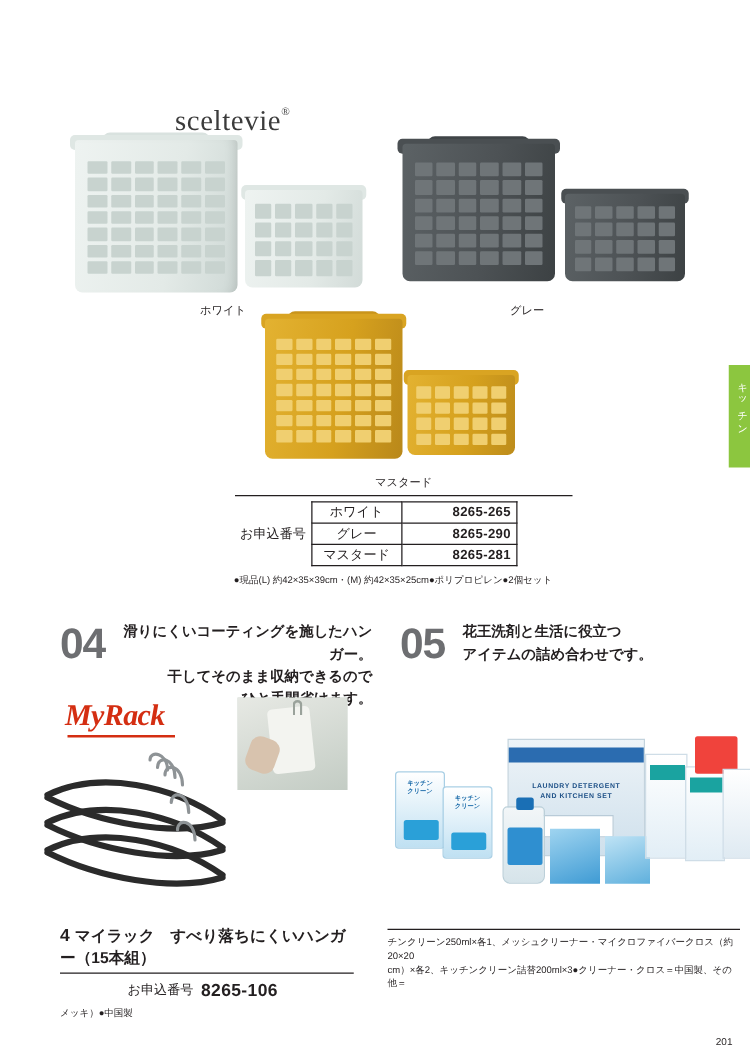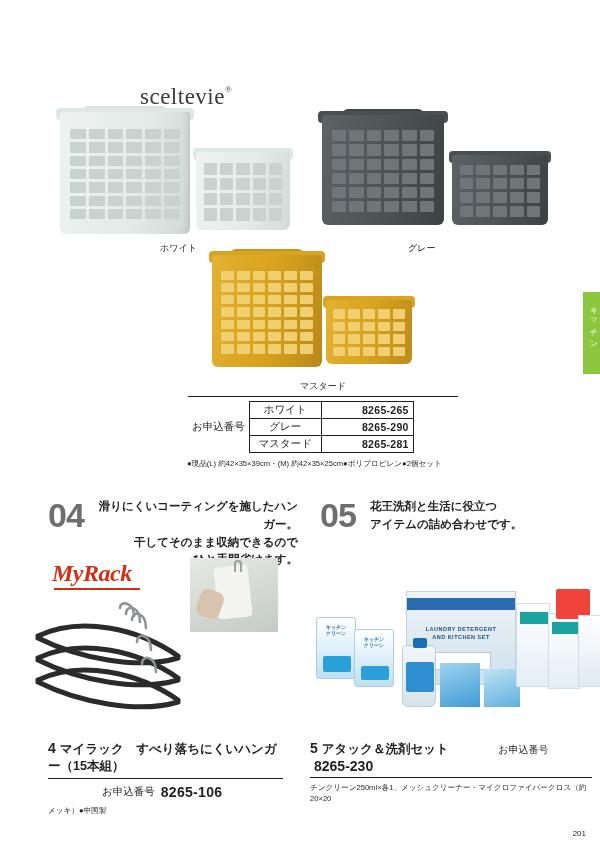--- a/index.html
+++ b/index.html
@@ -486,27 +486,23 @@
         <div style="position:absolute; left:3px; top:8px; width:28px; height:12px; background:#1aa3a0;"></div>
       </div>
       <div style="position:absolute; left:238px; top:28px; width:32px; height:76px; background:linear-gradient(180deg,#ffffff,#e2eef6); border:1px solid #cfdde7;">
         <div style="position:absolute; left:3px; top:8px; width:26px; height:12px; background:#1aa3a0;"></div>
       </div>
       <div style="position:absolute; left:246px; top:4px; width:34px; height:30px; background:#f0433c; border-radius:2px;"></div>
       <div style="position:absolute; left:268px; top:30px; width:24px; height:72px; background:linear-gradient(180deg,#ffffff,#dfeaf2); border:1px solid #cfdde7;"></div>
     </div>
 
     <div style="position:absolute; left:10px; top:250px; width:282px;">
-      <div class="prod-title">
-        <span class="idx">5</span><span>アタック＆洗剤セット</span>
-        <span style="display:inline-block; margin-left:46px; font-size:10px; font-weight:normal;">お申込番号</span>
-        <span style="display:inline-block; margin-left:4px; font-size:14px; font-weight:bold;">8265-230</span>
-      </div>
       <hr class="rule" style="margin-top:3px;">
       <div class="spec" style="margin-top:4px;">
         <div>チンクリーン250ml×各1、メッシュクリーナー・マイクロファイバークロス（約20×20</div>
+        <div>cm）×各2、キッチンクリーン詰替200ml×3●クリーナー・クロス＝中国製、その他＝</div>
 
       </div>
     </div>
   </div>
 
   <div class="pagenum">201</div>
 </div>
 
 </body></html>

